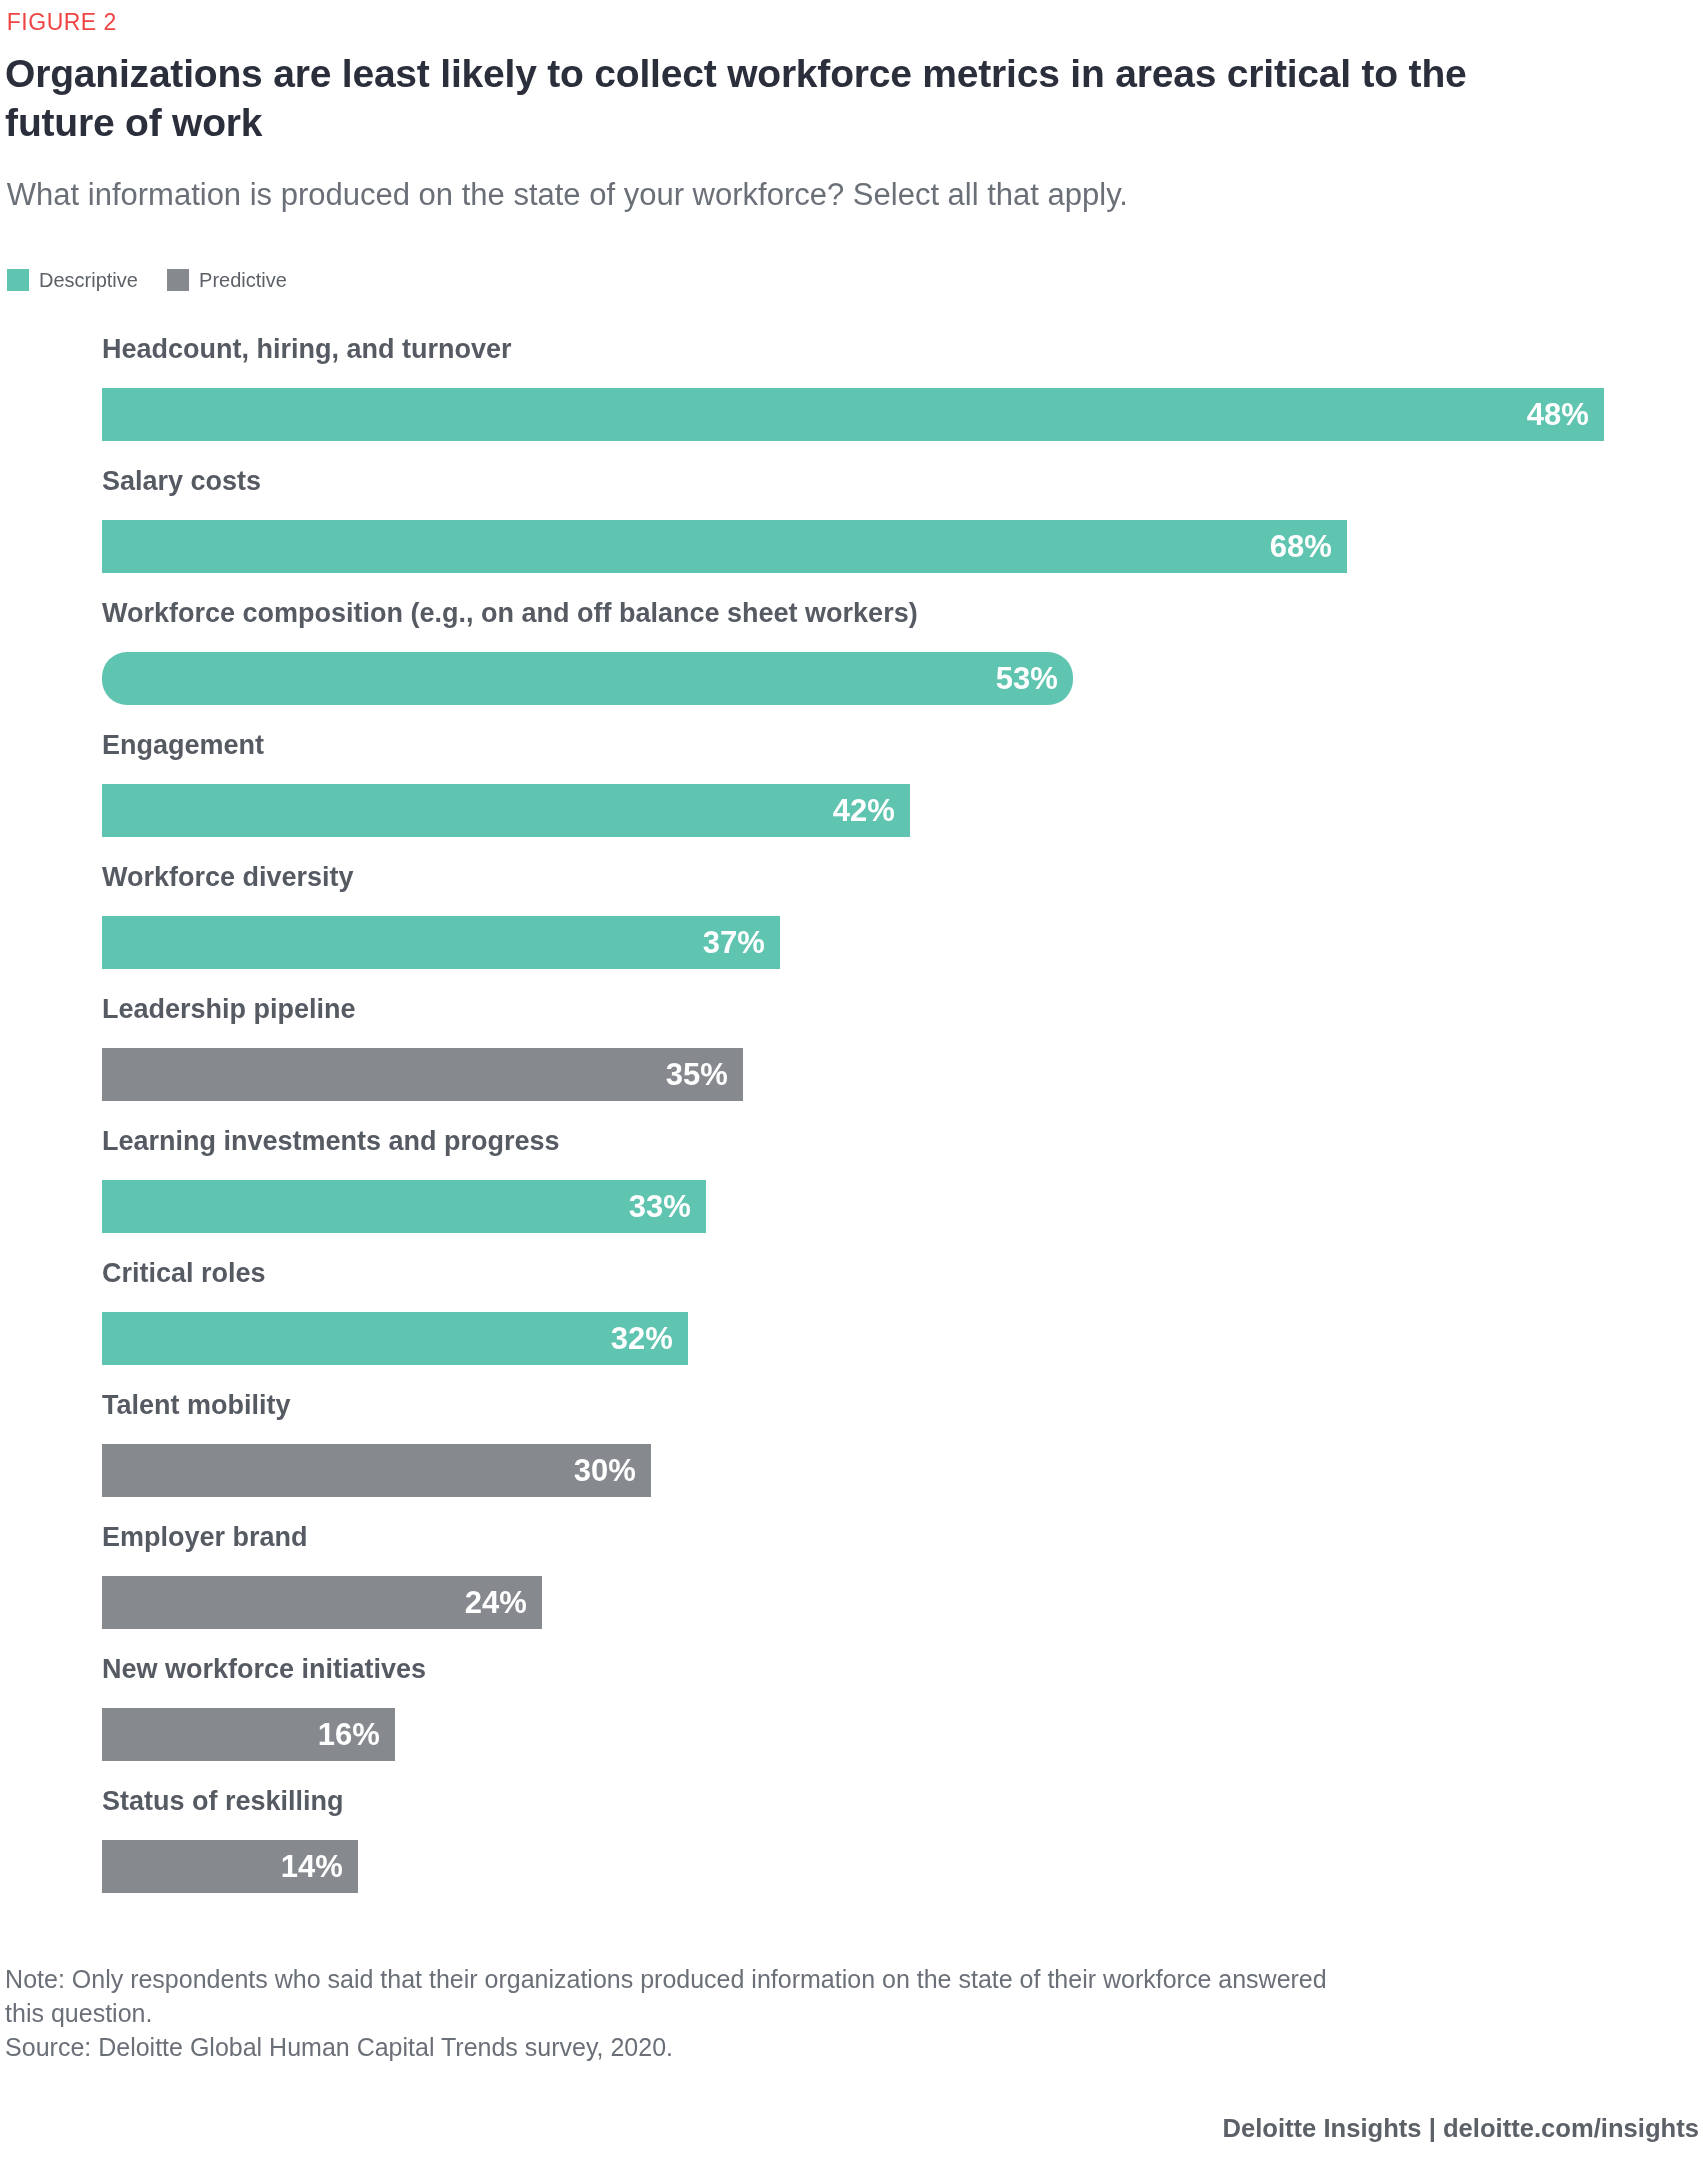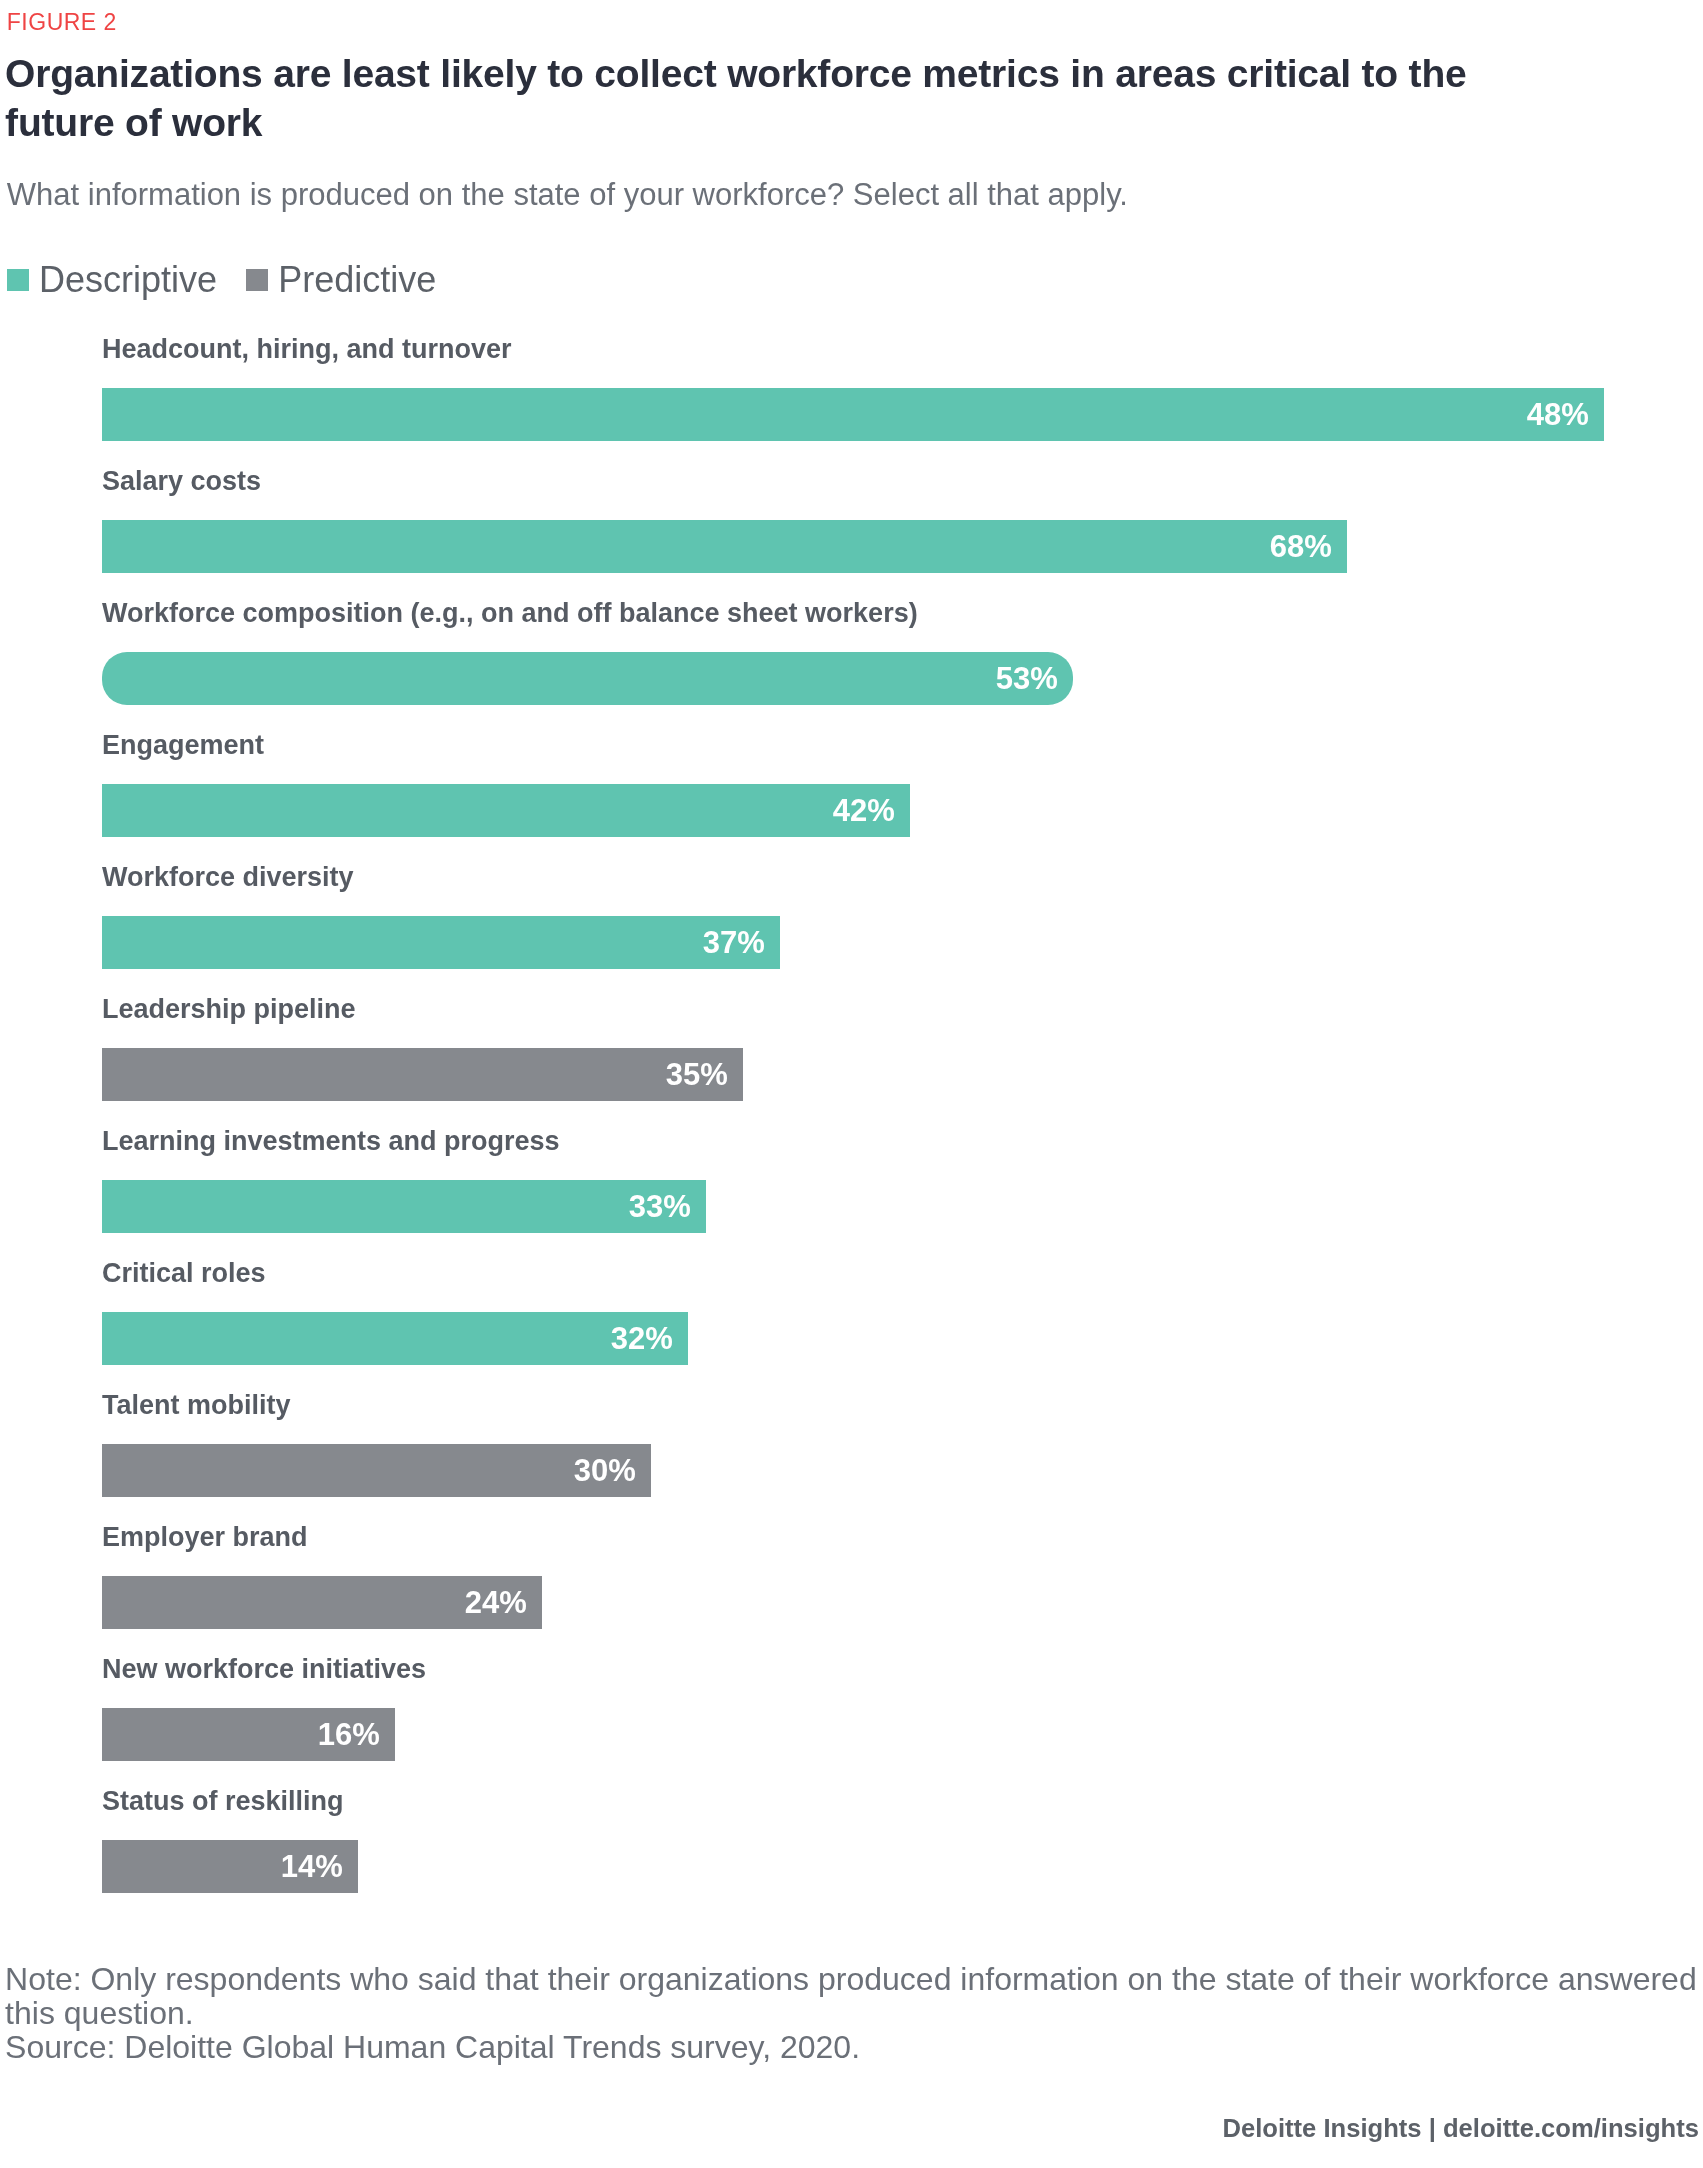--- a/index.html
+++ b/index.html
@@ -72,21 +72,21 @@
     display: flex;
     align-items: center;
     gap: 10.2px;
   }
   .legend-swatch {
     width: 22px;
     height: 22px;
     display: inline-block;
   }
   .legend-text {
-    font-size: 36px;
+    font-size: 20px;
     color: #5c6168;
     line-height: 28px;
   }
 
   
   .chart {
     position: absolute;
     left: 0;
     top: 332px;
     width: 1704px;
@@ -125,21 +125,21 @@
     line-height: 31px;
     white-space: nowrap;
   }
 
   
   .footer {
     position: absolute;
     left: 5.1px;
     top: 1962px;
     width: 1695px;
-    font-size: 32px;
+    font-size: 25px;
     line-height: 34px;
     color: #6b7078;
   }
   .footer div { white-space: pre-wrap; }
 
   .brand {
     position: absolute;
     right: 5.1px;
     top: 2114px;
     font-size: 25.6px;

